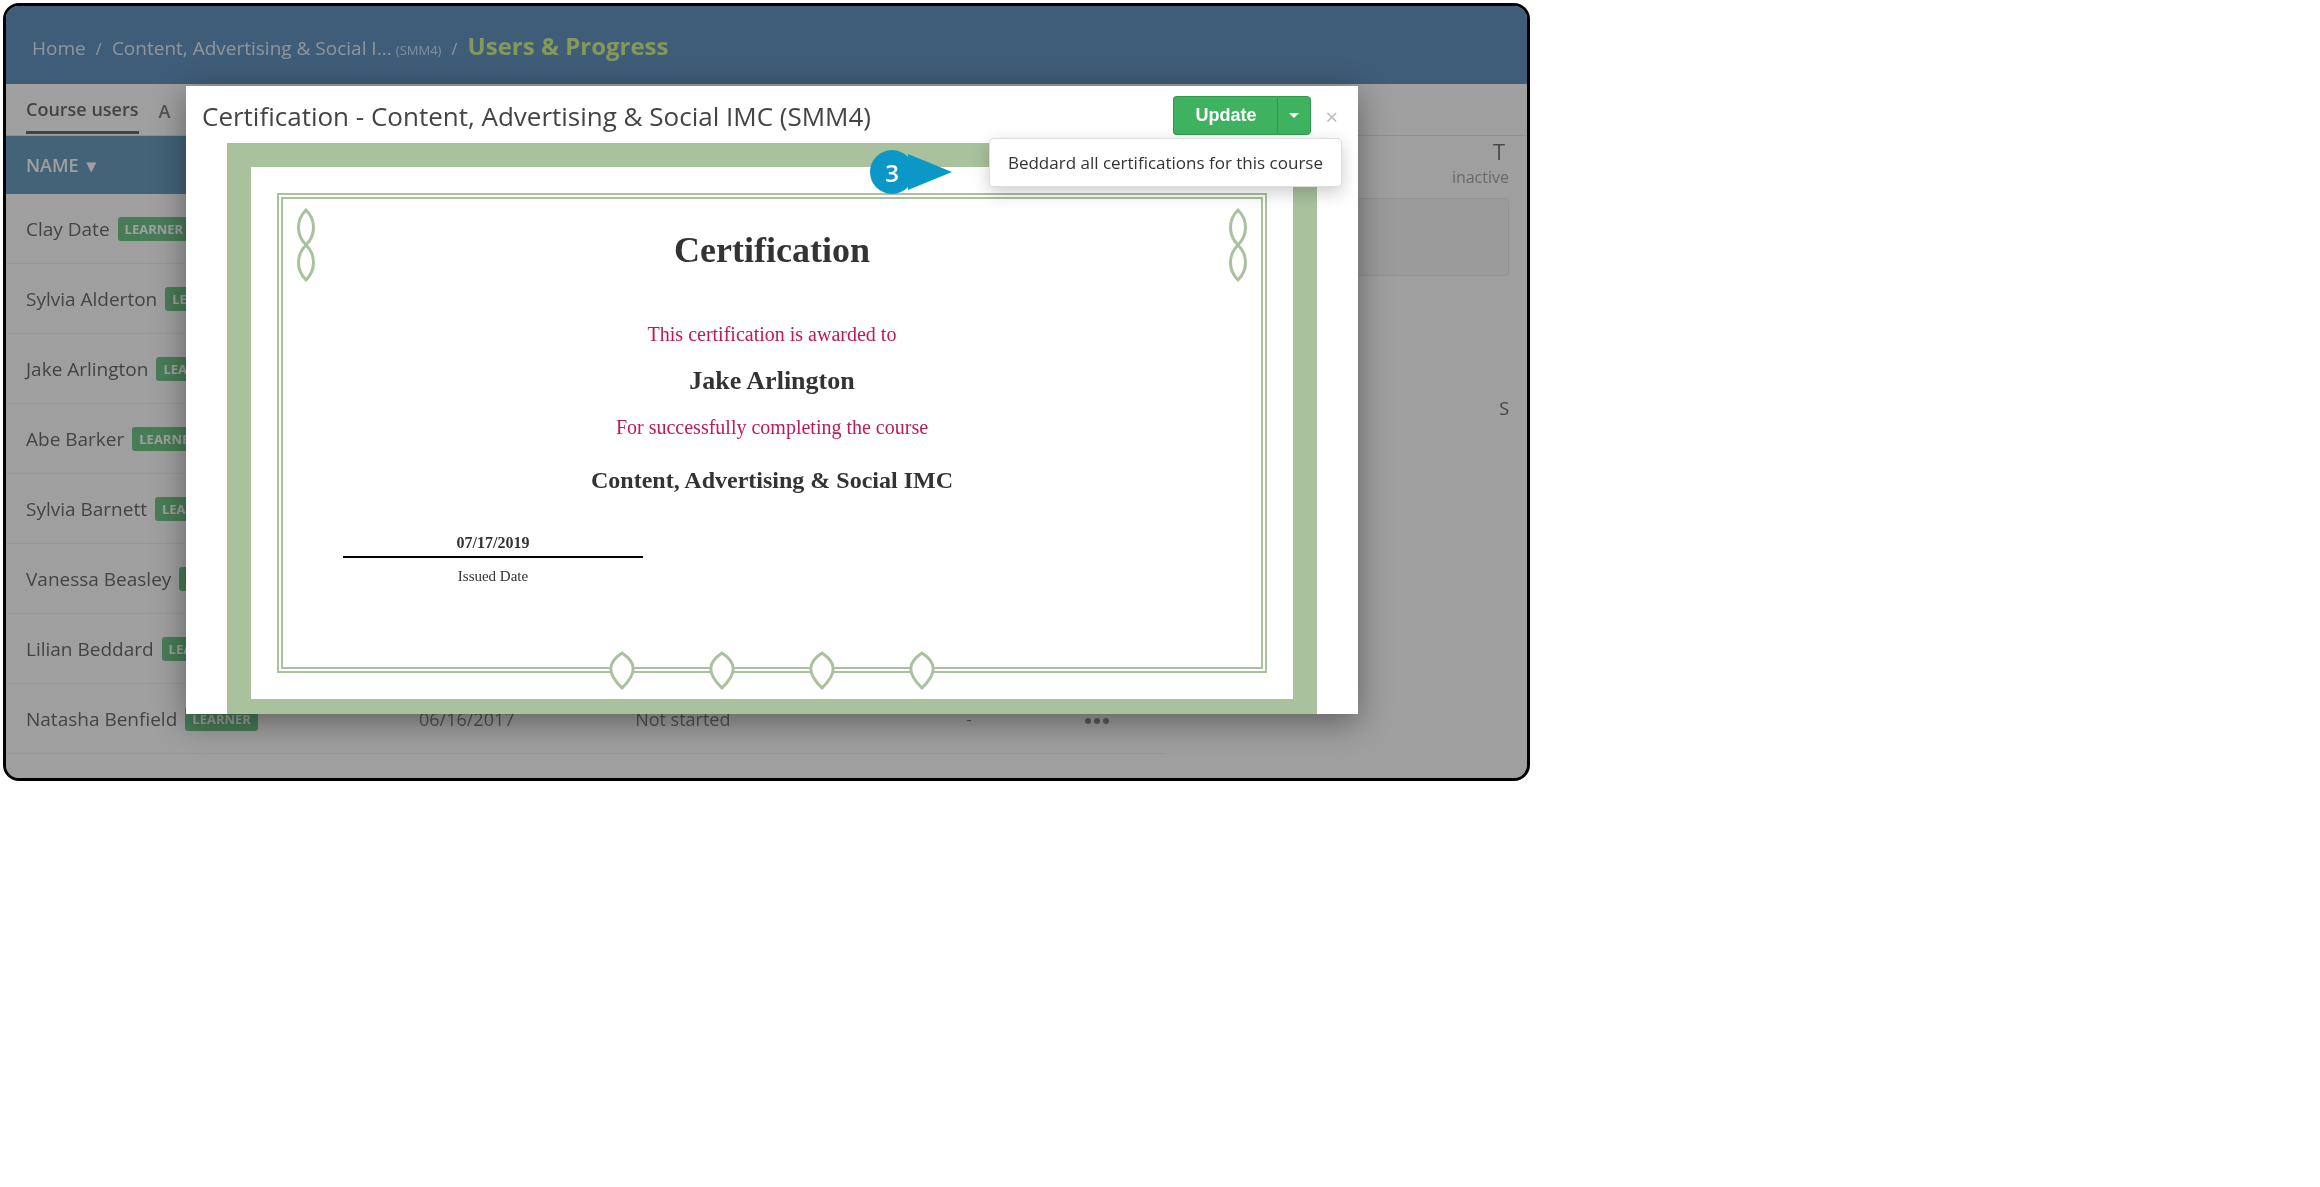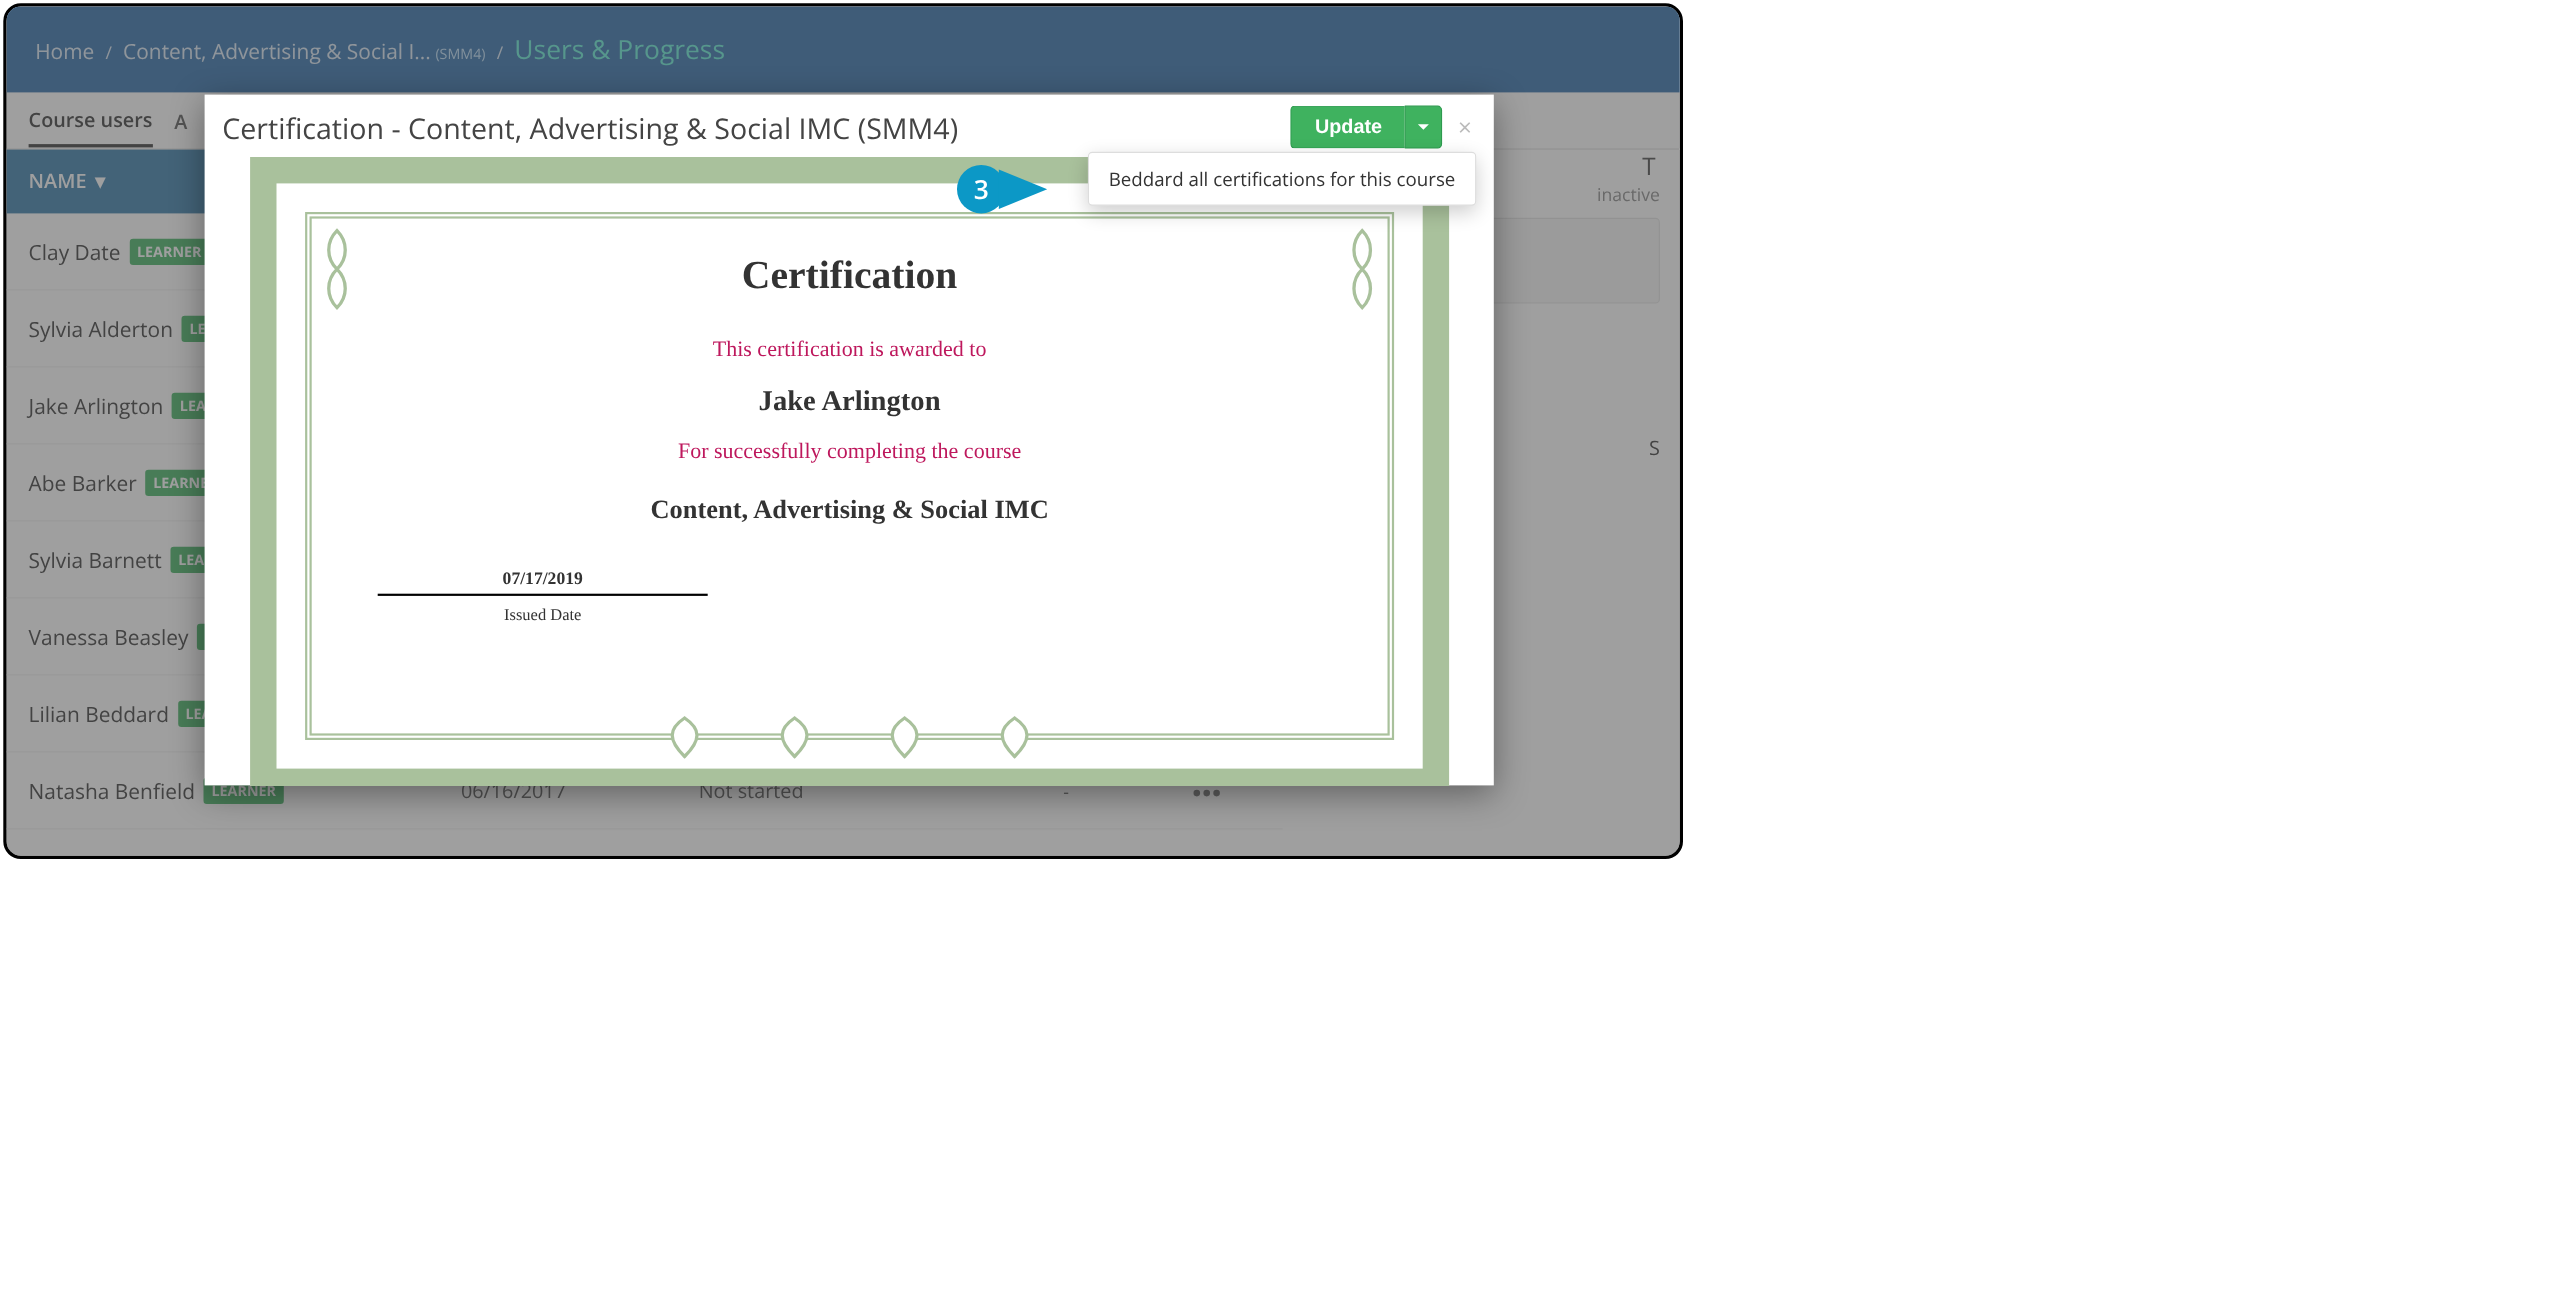--- a/index.html
+++ b/index.html
@@ -28,21 +28,21 @@
     height: 78px;
     display: flex;
     align-items: center;
     padding: 0 26px;
     color: #dbe8f5;
     position: relative;
   }
   .breadcrumb a { color: #dbe8f5; text-decoration: none; font-size: 19px; }
   .breadcrumb .sep { color: #dbe8f5; margin: 0 6px; }
   .breadcrumb .code { font-size: 13px; color: #badcf7; }
-  .breadcrumb .current { color: #5eead4; font-size: 24px; font-weight: 400; }
+  .breadcrumb .current { color: #bef264; font-size: 24px; font-weight: 700; }
   
   .tabs {
     display: flex;
     align-items: center;
     padding: 12px 20px 0 20px;
     border-bottom: 1px solid #ddd;
     gap: 20px;
     height: 52px;
   }
   .tab {
@@ -180,21 +180,21 @@
   }
   .cert-inner {
     border: 6px double #a9c19c;
     margin: 26px;
     padding: 30px 40px 30px 40px;
     min-height: 480px;
     text-align: center;
     font-family: Georgia, "Times New Roman", serif;
     position: relative;
   }
-  .cert-h { font-size: 36px; font-weight: 700; margin-bottom: 36px; }
+  .cert-h { font-size: 36px; font-weight: 700; margin-bottom: 52px; }
   .cert-line { font-size: 20px; margin: 18px 0; color: #be185d; }
   .cert-name { font-size: 26px; font-weight: 700; margin: 20px 0; }
   .cert-course { font-size: 24px; font-weight: 700; margin: 28px 0 40px 0; }
   .cert-sigs { display: flex; justify-content: space-between; padding: 0 20px; }
   .sig { width: 300px; }
   .sig-val { font-size: 16px; font-weight: 700; border-bottom: 2px solid #000; padding-bottom: 4px; }
   .sig-lbl { font-size: 15px; margin-top: 10px; }
   .corner {
     position: absolute;
     width: 70px; height: 90px;

